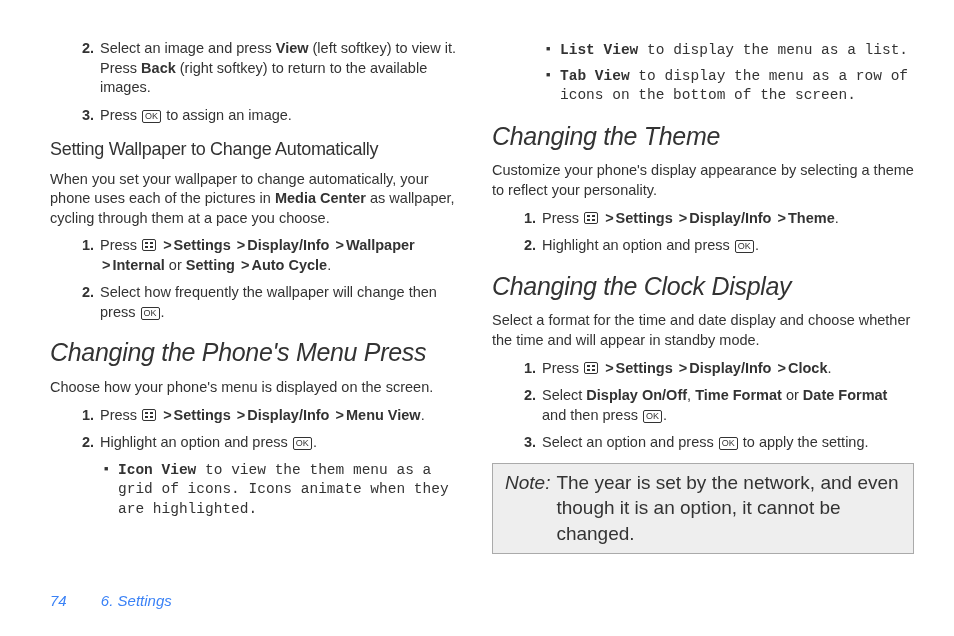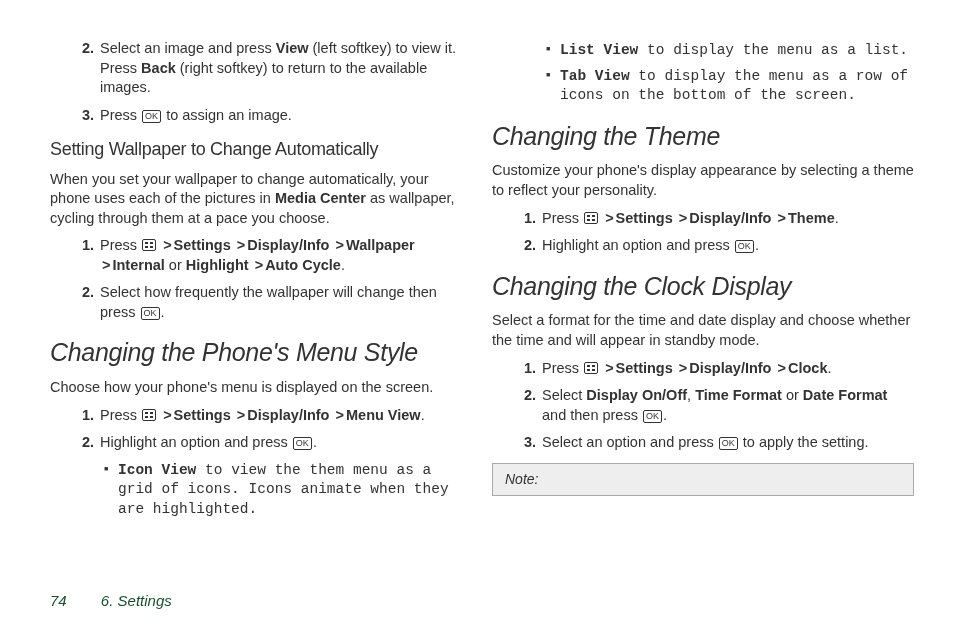--- a/index.html
+++ b/index.html
@@ -104,36 +104,36 @@
   }
   .gt {
     font-weight: bold;
     margin: 0 2px;
   }
   .note-box {
     border: 1px solid #aaa;
     background: #eeeeee;
     padding: 6px 10px 6px 12px;
     margin-top: 10px;
-    font-size: 14px;
+    font-size: 19px;
     display: flex;
     gap: 6px;
   }
   .note-label {
     font-style: italic;
     flex: 0 0 auto;
   }
   .note-text {
     flex: 1;
   }
   .footer {
     margin-top: 15px;
     font-style: italic;
     font-size: 15px;
-    color: #14532d;
+    color: #3b82f6;
   }
   .footer .pg {
     margin-right: 30px;
   }
 </style>
 </head>
 <body>
 
 <div class="columns">
 
@@ -153,29 +153,29 @@
     <p>
       <span>When you set your wallpaper to change automatically, your phone uses each of the pictures in </span><b>Media Center</b><span> as wallpaper, cycling through them at a pace you choose.</span>
     </p>
 
     <ol>
       <li>
         <span>Press </span><span class="icon-menu"></span>
         <span class="gt">&gt;</span><b>Settings</b>
         <span class="gt">&gt;</span><b>Display/Info</b>
         <span class="gt">&gt;</span><b>Wallpaper</b>
-        <span class="gt">&gt;</span><b>Internal</b><span> or </span><b>Highlight</b>
+        <span class="gt">&gt;</span><b>Internal</b><span> or </span><b>Setting</b>
         <span class="gt">&gt;</span><b>Auto Cycle</b><span>.</span>
       </li>
       <li>
         <span>Select how frequently the wallpaper will change then press </span><span class="icon-box">OK</span><span>.</span>
       </li>
     </ol>
 
-    <h2>Changing the Phone's Menu Style</h2>
+    <h2>Changing the Phone's Menu Press</h2>
 
     <p>Choose how your phone's menu is displayed on the screen.</p>
 
     <ol>
       <li>
         <span>Press </span><span class="icon-menu"></span>
         <span class="gt">&gt;</span><b>Settings</b>
         <span class="gt">&gt;</span><b>Display/Info</b>
         <span class="gt">&gt;</span><b>Menu View</b><span>.</span>
       </li>
@@ -227,20 +227,21 @@
       <li>
         <span>Select </span><b>Display On/Off</b><span>, </span><b>Time Format</b><span> or </span><b>Date Format</b><span> and then press </span><span class="icon-box">OK</span><span>.</span>
       </li>
       <li>
         <span>Select an option and press </span><span class="icon-box">OK</span><span> to apply the setting.</span>
       </li>
     </ol>
 
     <div class="note-box">
       <div class="note-label">Note:</div>
+      <div class="note-text">The year is set by the network, and even though it is an option, it cannot be changed.</div>
     </div>
 
   </div>
 </div>
 
 <div class="footer">
   <span class="pg">74</span>
   <span>6. Settings</span>
 </div>
 

